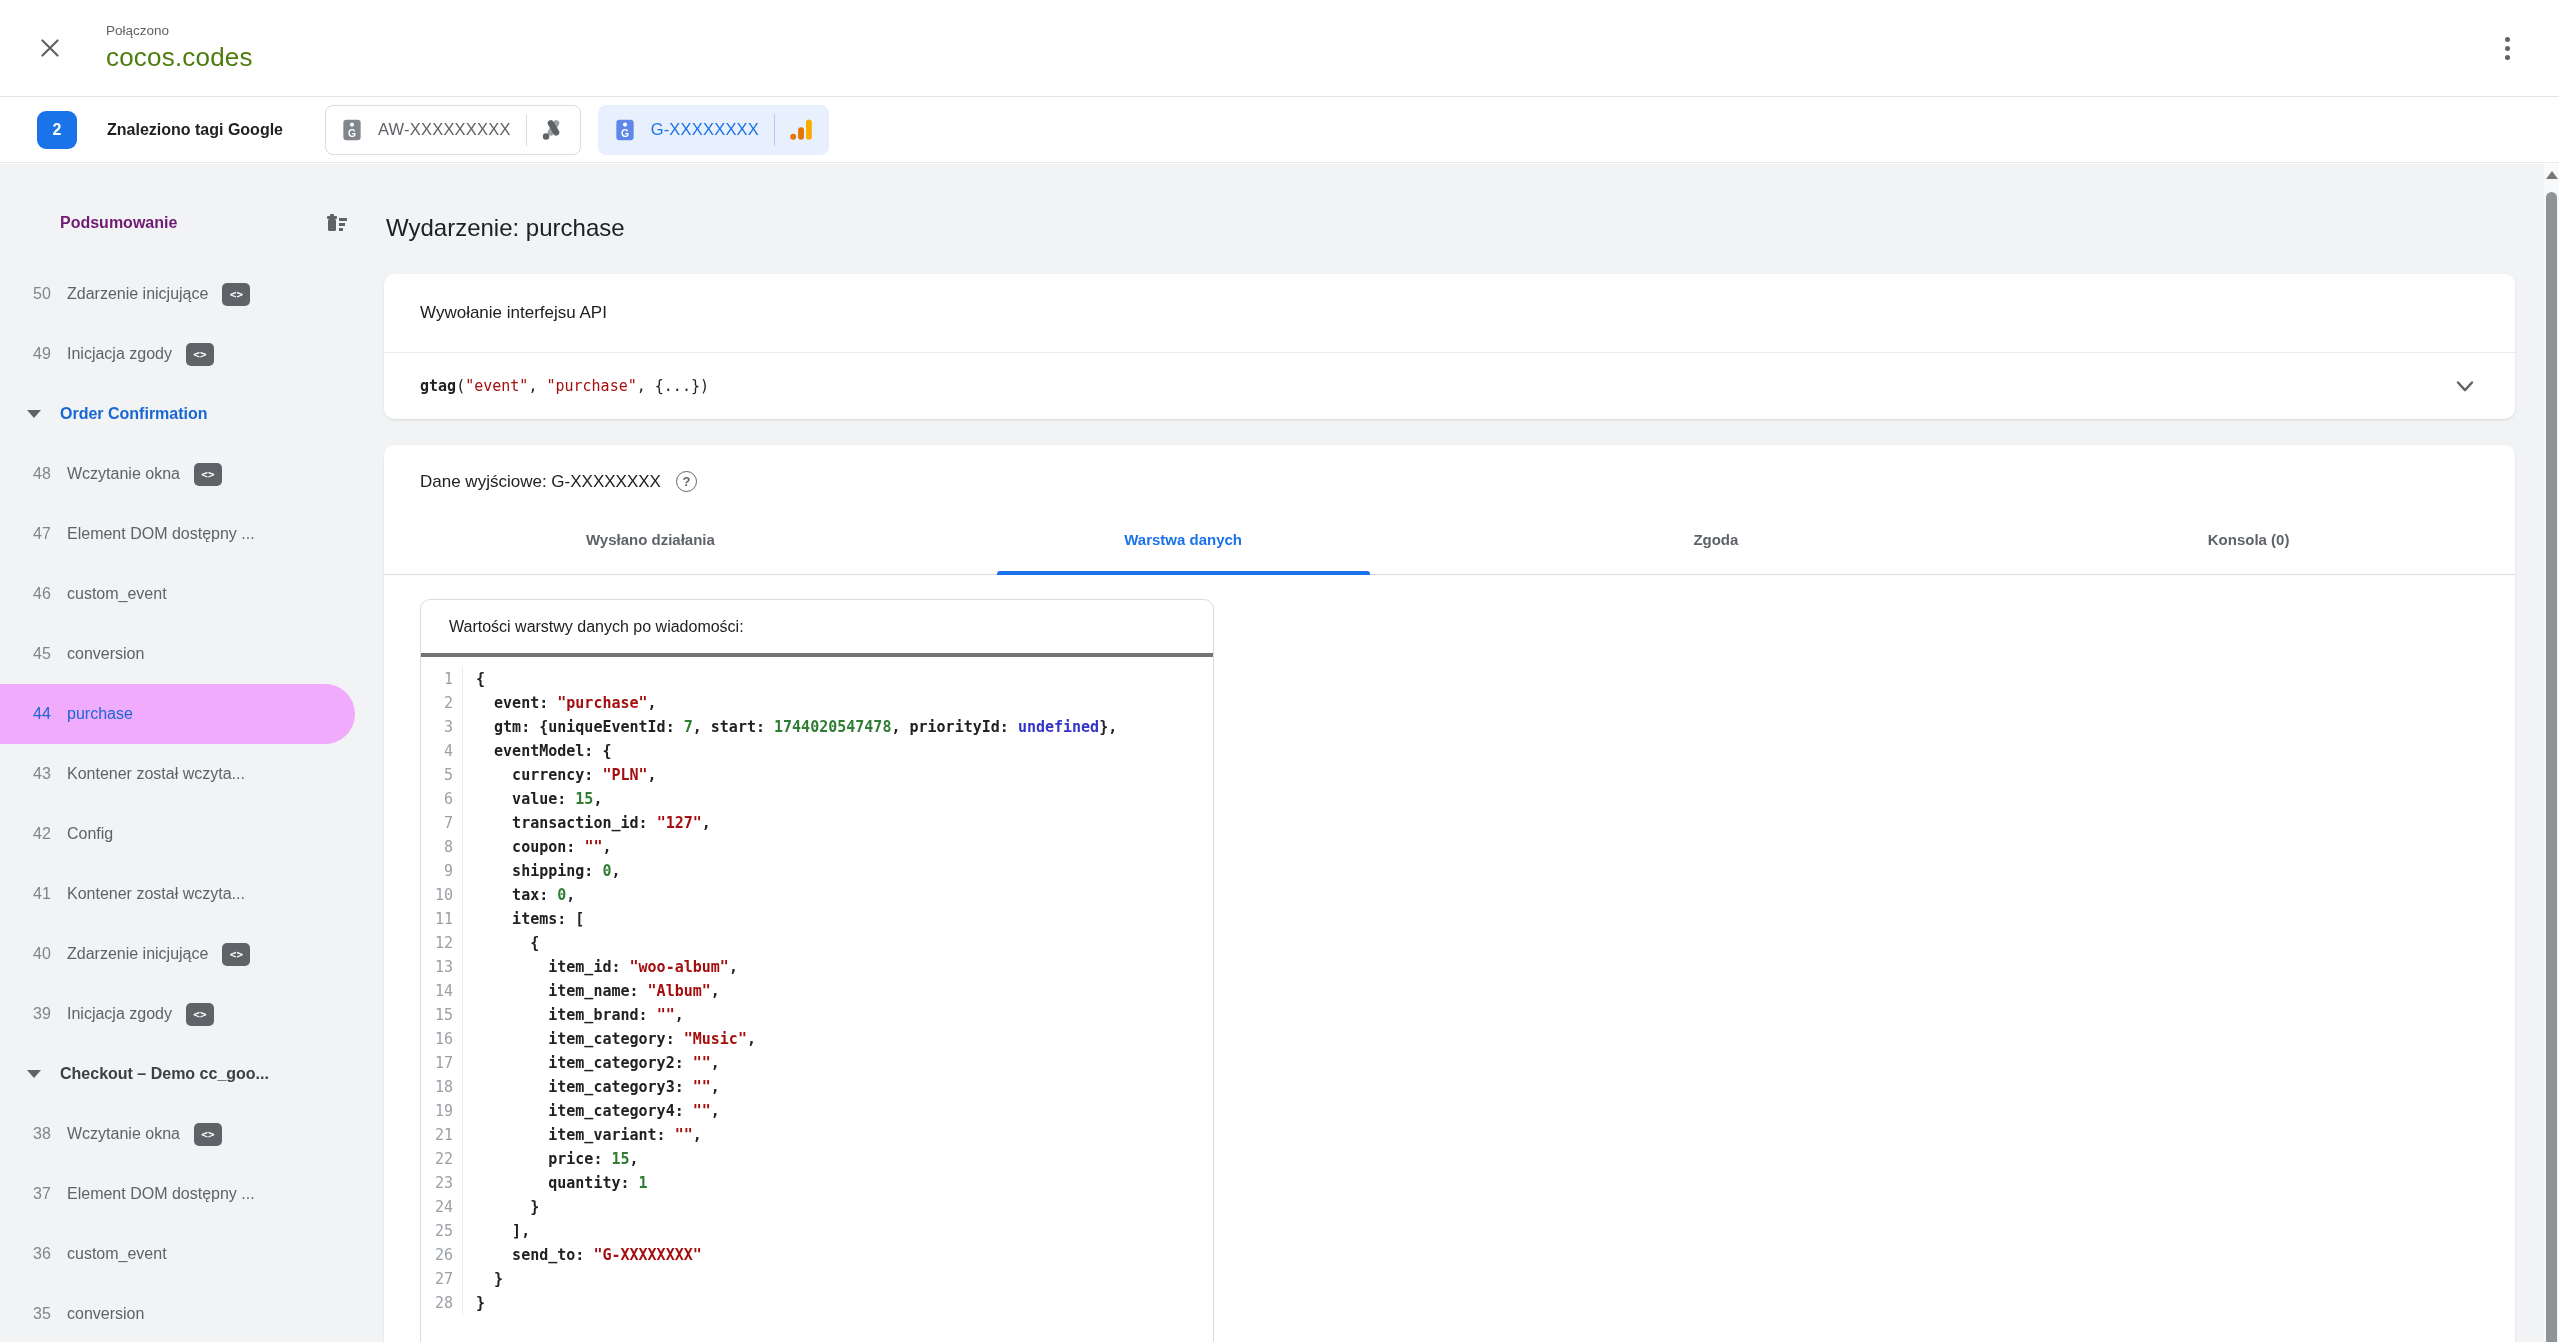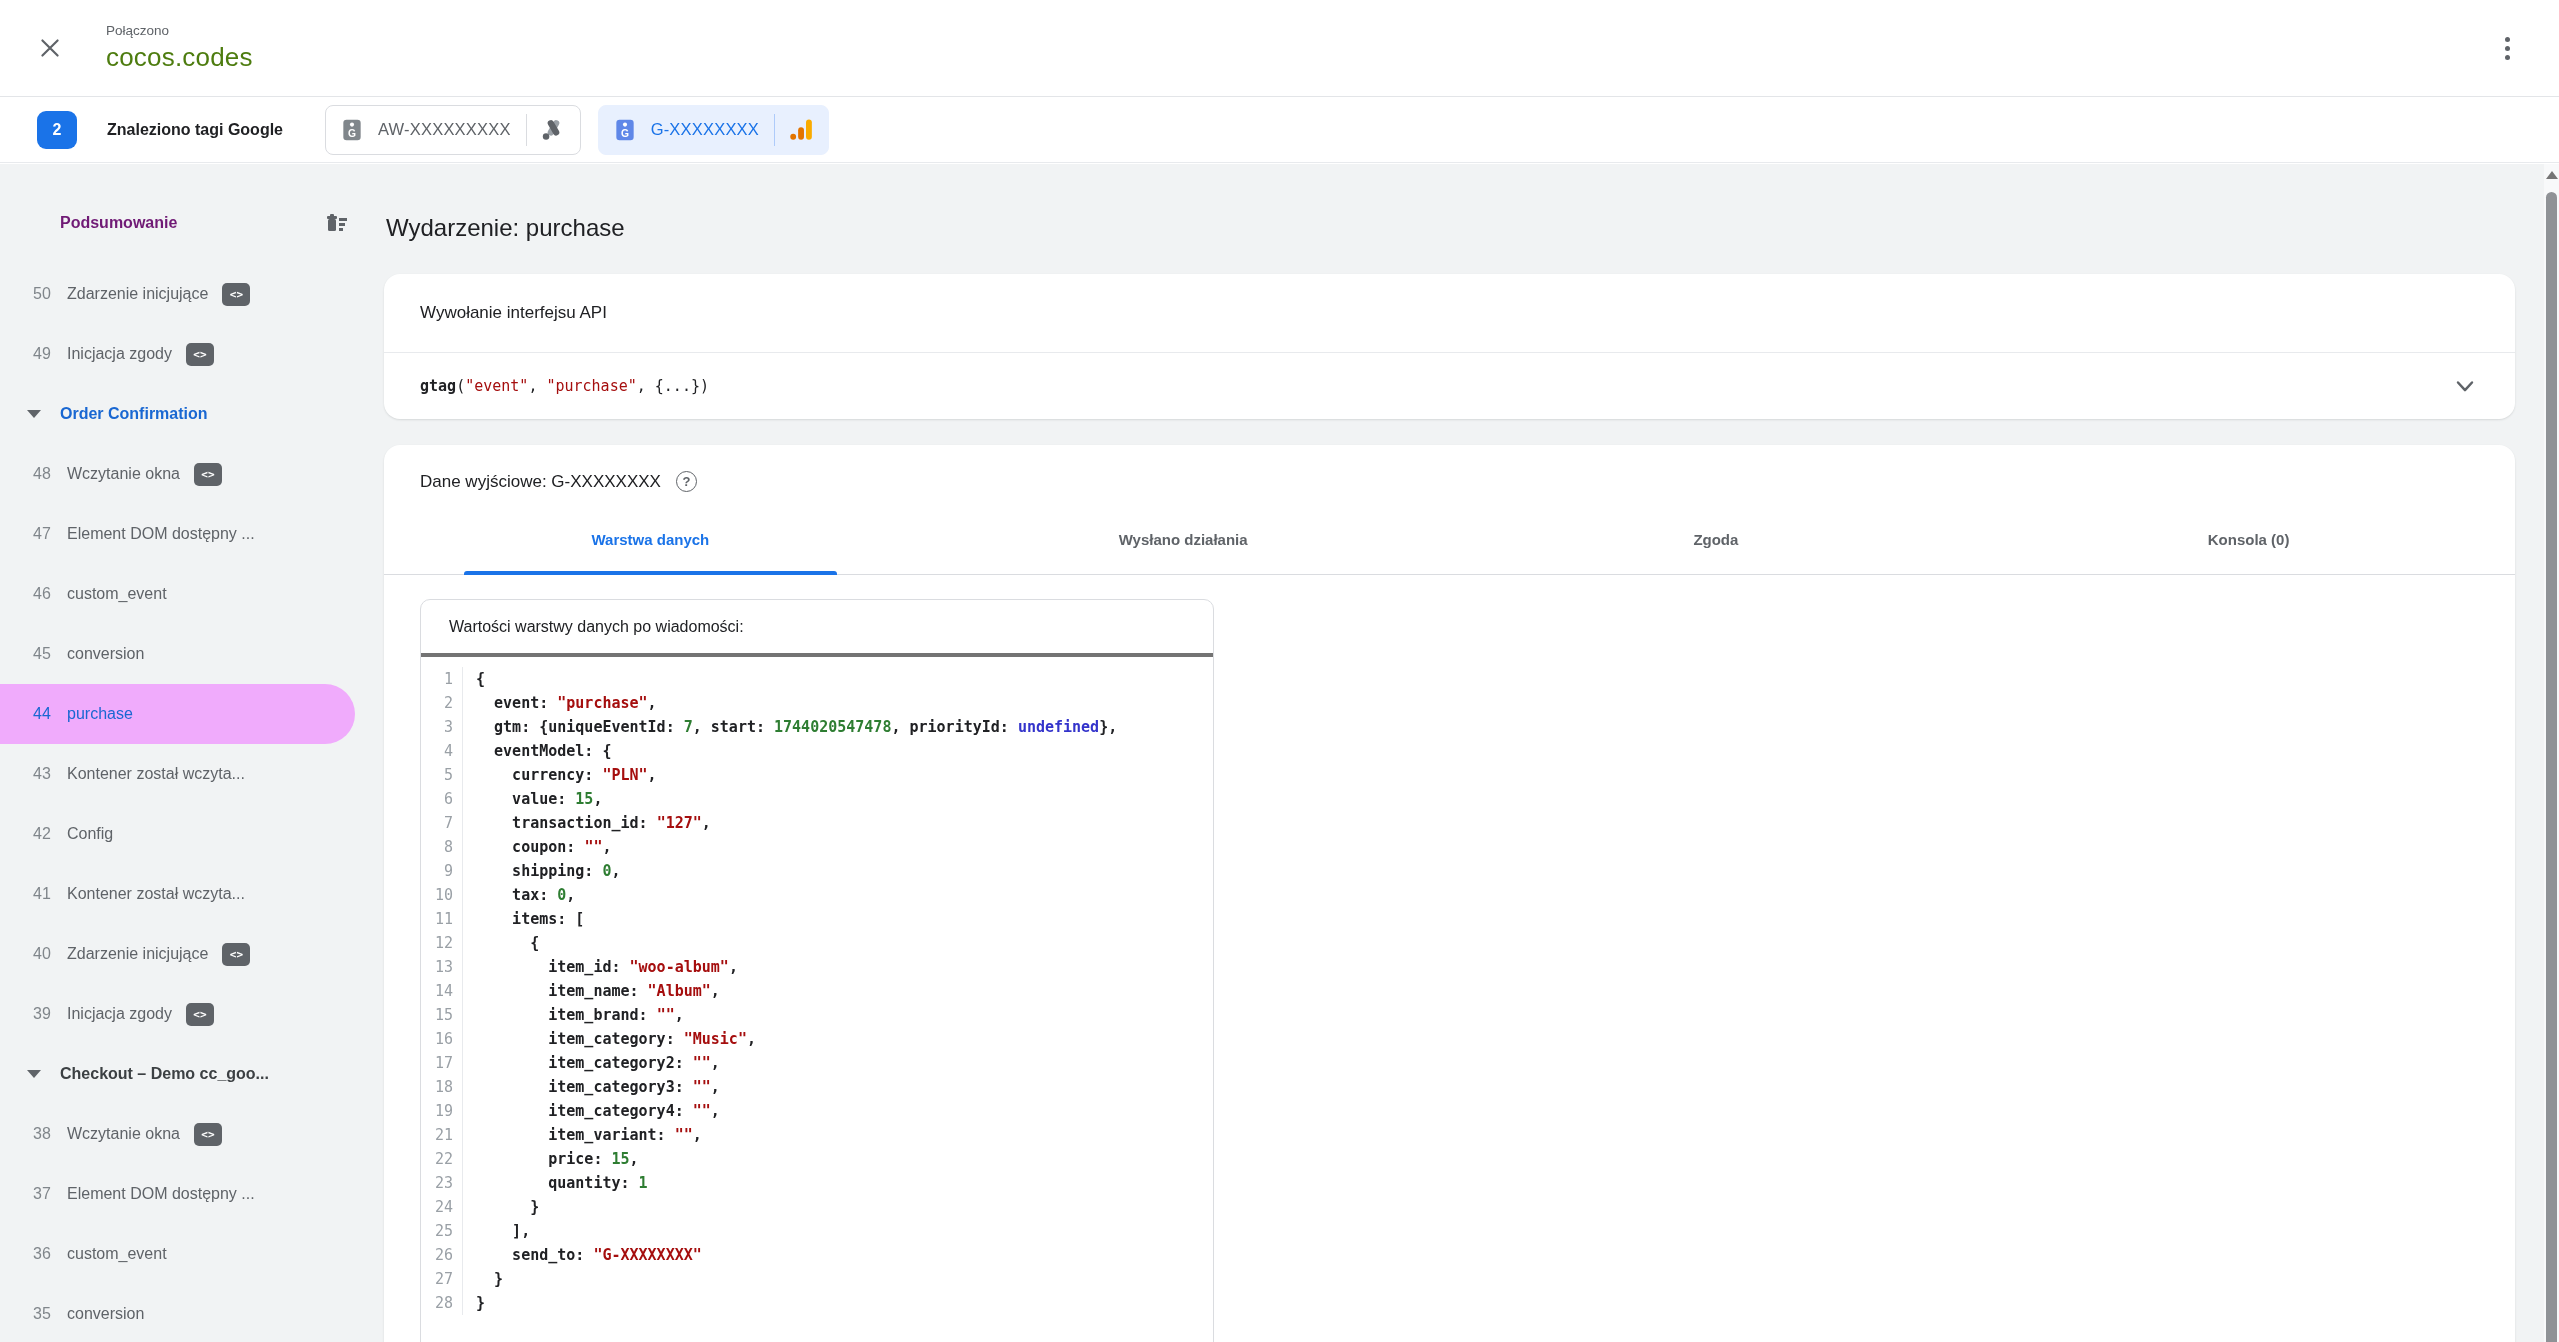--- a/index.html
+++ b/index.html
@@ -49,21 +49,21 @@
   .sb-code-icon{margin-left:14px;width:28px;height:23px;border-radius:5px;background:#5f6368;color:#fff;font-size:11px;
                 display:flex;align-items:center;justify-content:center;font-family:"DejaVu Sans Mono",monospace;font-weight:bold;flex:none;}
   .sb-group{height:60px;display:flex;align-items:center;padding-left:27px;cursor:pointer;}
   .sb-caret{width:0;height:0;border-left:7px solid transparent;border-right:7px solid transparent;border-top:8px solid #5f6368;margin-right:19px;flex:none;}
   .sb-group-label{font-size:16px;font-weight:bold;color:#3c4043;}
   .sb-group.hl .sb-group-label{color:#1967d2;}
 
   
   .main{flex:1;padding:0 44px 0 14px;box-sizing:border-box;min-width:0;}
   .page-title{font-size:24px;font-weight:normal;color:#202124;margin:50px 0 0 2px;}
-  .card{background:#fff;border-radius:16px;box-shadow:0 1px 2px rgba(60,64,67,.15);}
+  .card{background:#fff;border-radius:10px;box-shadow:0 1px 2px rgba(60,64,67,.15);}
   .api-card{margin-top:32px;}
   .api-header{height:79px;display:flex;align-items:center;padding:0 28px 0 36px;font-size:17px;border-bottom:1px solid #e8eaed;box-sizing:border-box;}
   .api-code-row{height:66px;display:flex;align-items:center;padding:0 28px 0 36px;box-sizing:border-box;}
   .api-code{font-family:"DejaVu Sans Mono",monospace;font-size:15px;flex:1;white-space:pre;}
   .chevron-btn{cursor:pointer;display:flex;align-items:center;margin-right:8px;}
 
   .output-card{margin-top:26px;height:1010px;overflow:hidden;}
   .output-header{padding:26px 36px 12px 36px;font-size:17px;display:flex;align-items:center;gap:15px;}
   .help-icon{width:21px;height:21px;border:1.6px solid #5f6368;border-radius:50%;display:flex;align-items:center;justify-content:center;
              font-size:13px;color:#5f6368;font-weight:bold;cursor:pointer;flex:none;box-sizing:border-box;}
@@ -289,26 +289,26 @@
           </div>
         </div>
       </div>
 
       <div class="card output-card">
         <div class="output-header">
           <span>Dane wyjściowe: G-XXXXXXXX</span>
           <span class="help-icon">?</span>
         </div>
         <div class="tabs">
+  <div class="tab">
+    <span class="tab-label">Wysłano działania</span>
+  </div>
+
   <div class="tab active">
     <span class="tab-label">Warstwa danych</span>
-  </div>
-
-  <div class="tab">
-    <span class="tab-label">Wysłano działania</span>
   </div>
 
   <div class="tab">
     <span class="tab-label">Zgoda</span>
   </div>
 
   <div class="tab">
     <span class="tab-label">Konsola (0)</span>
   </div>
 </div>

